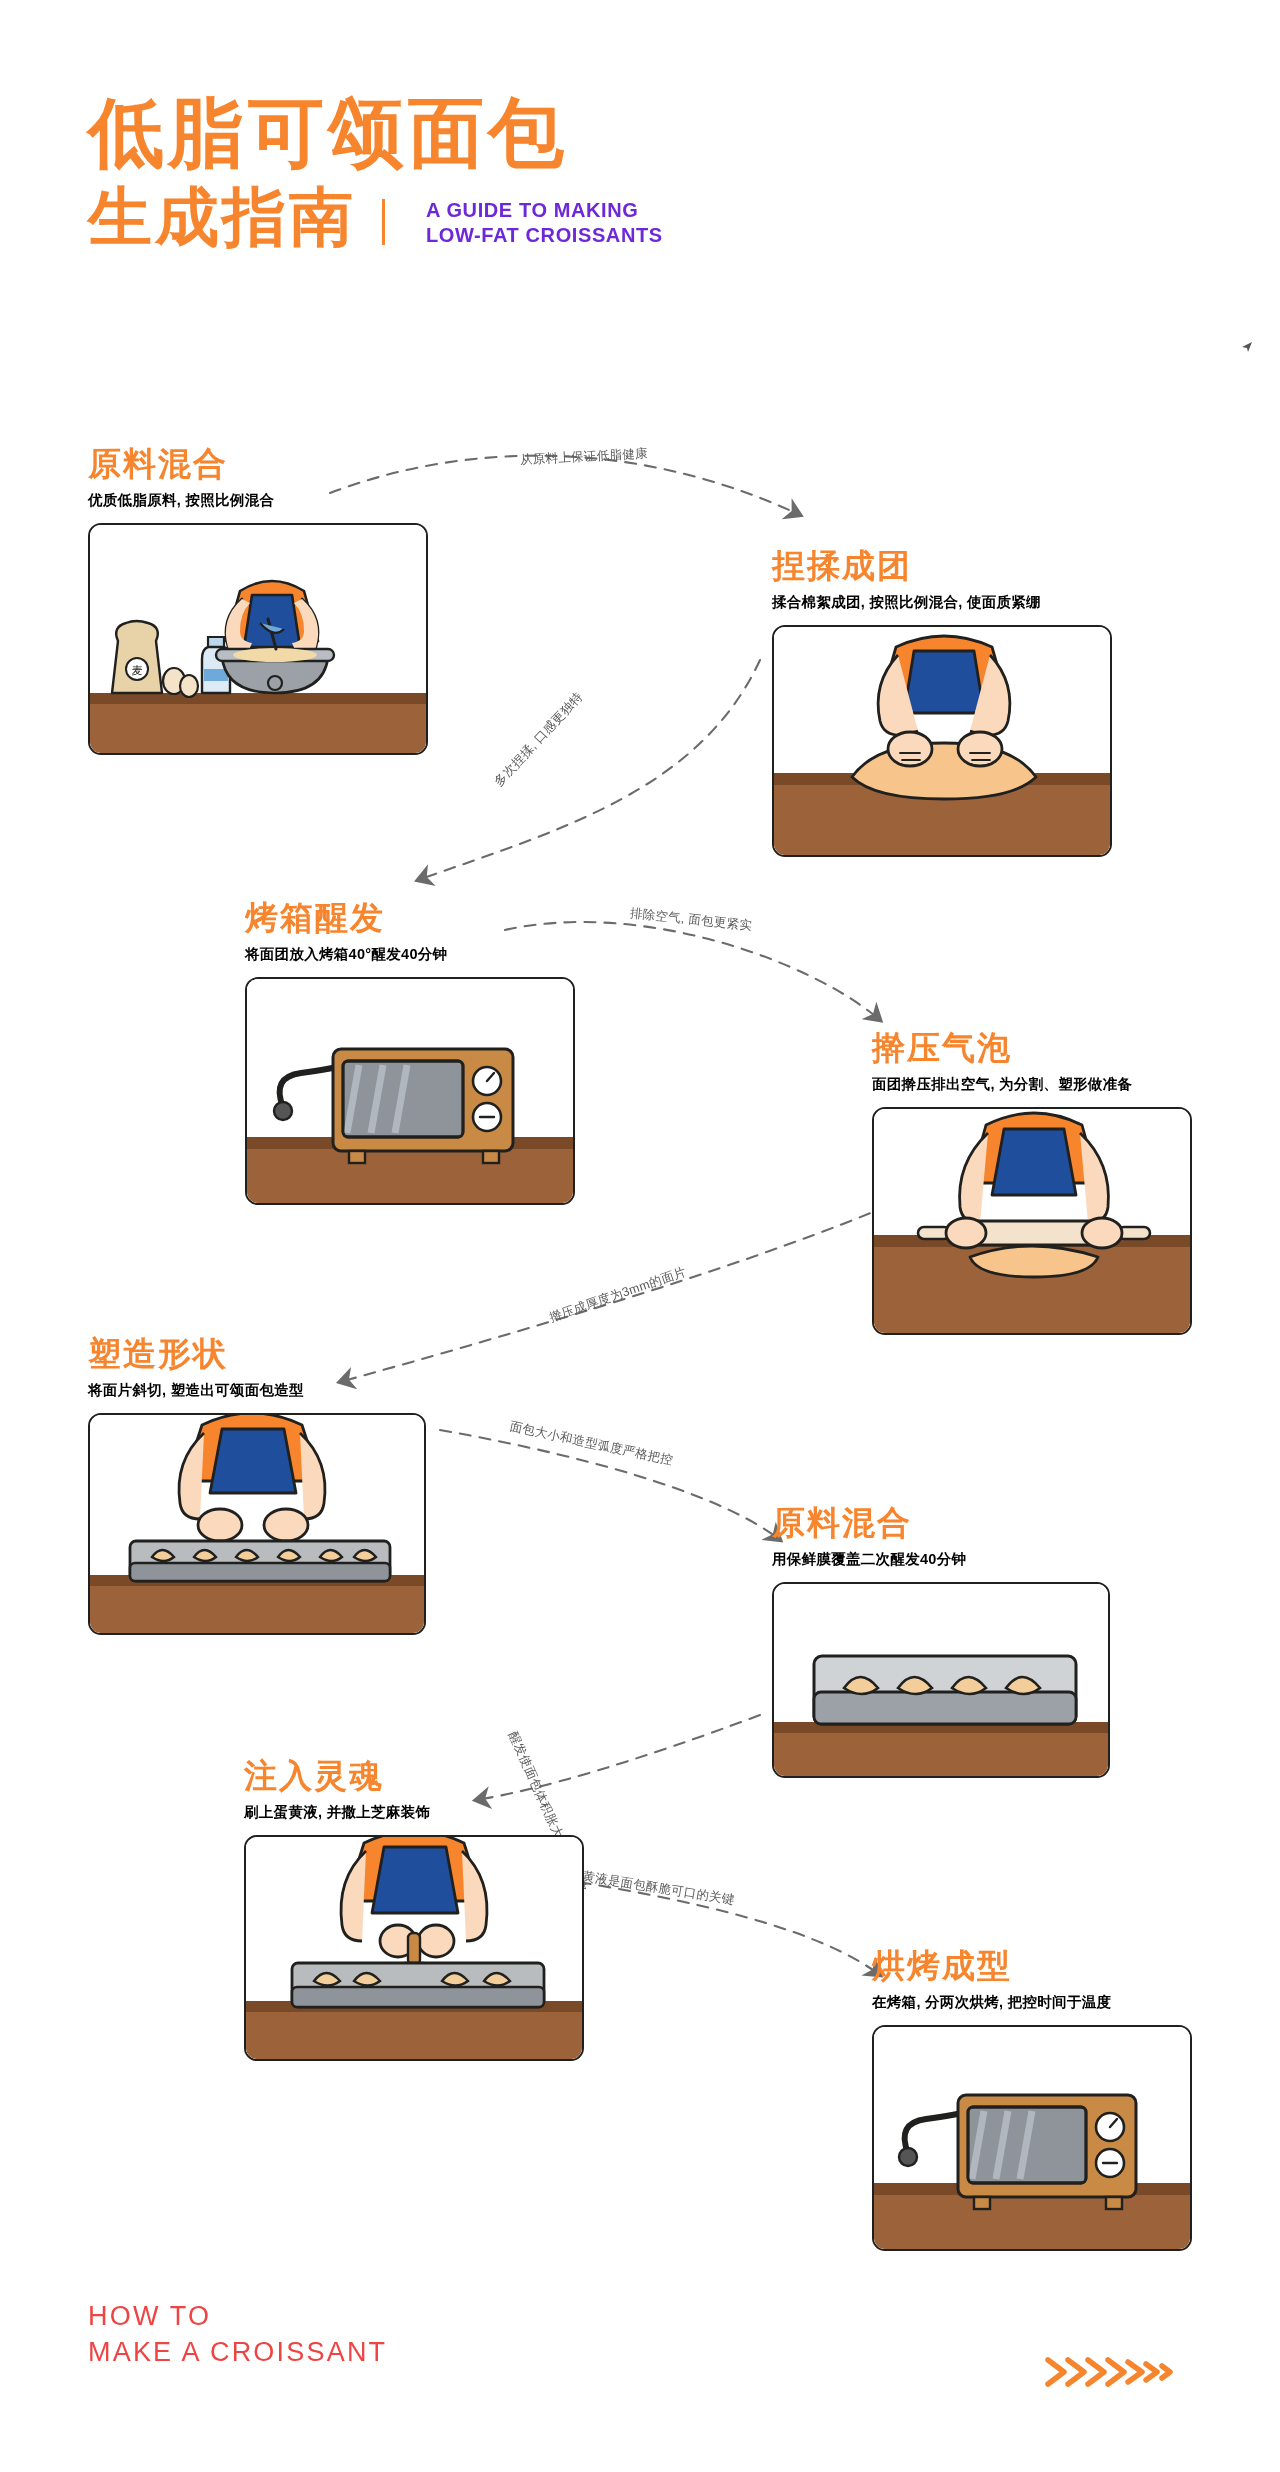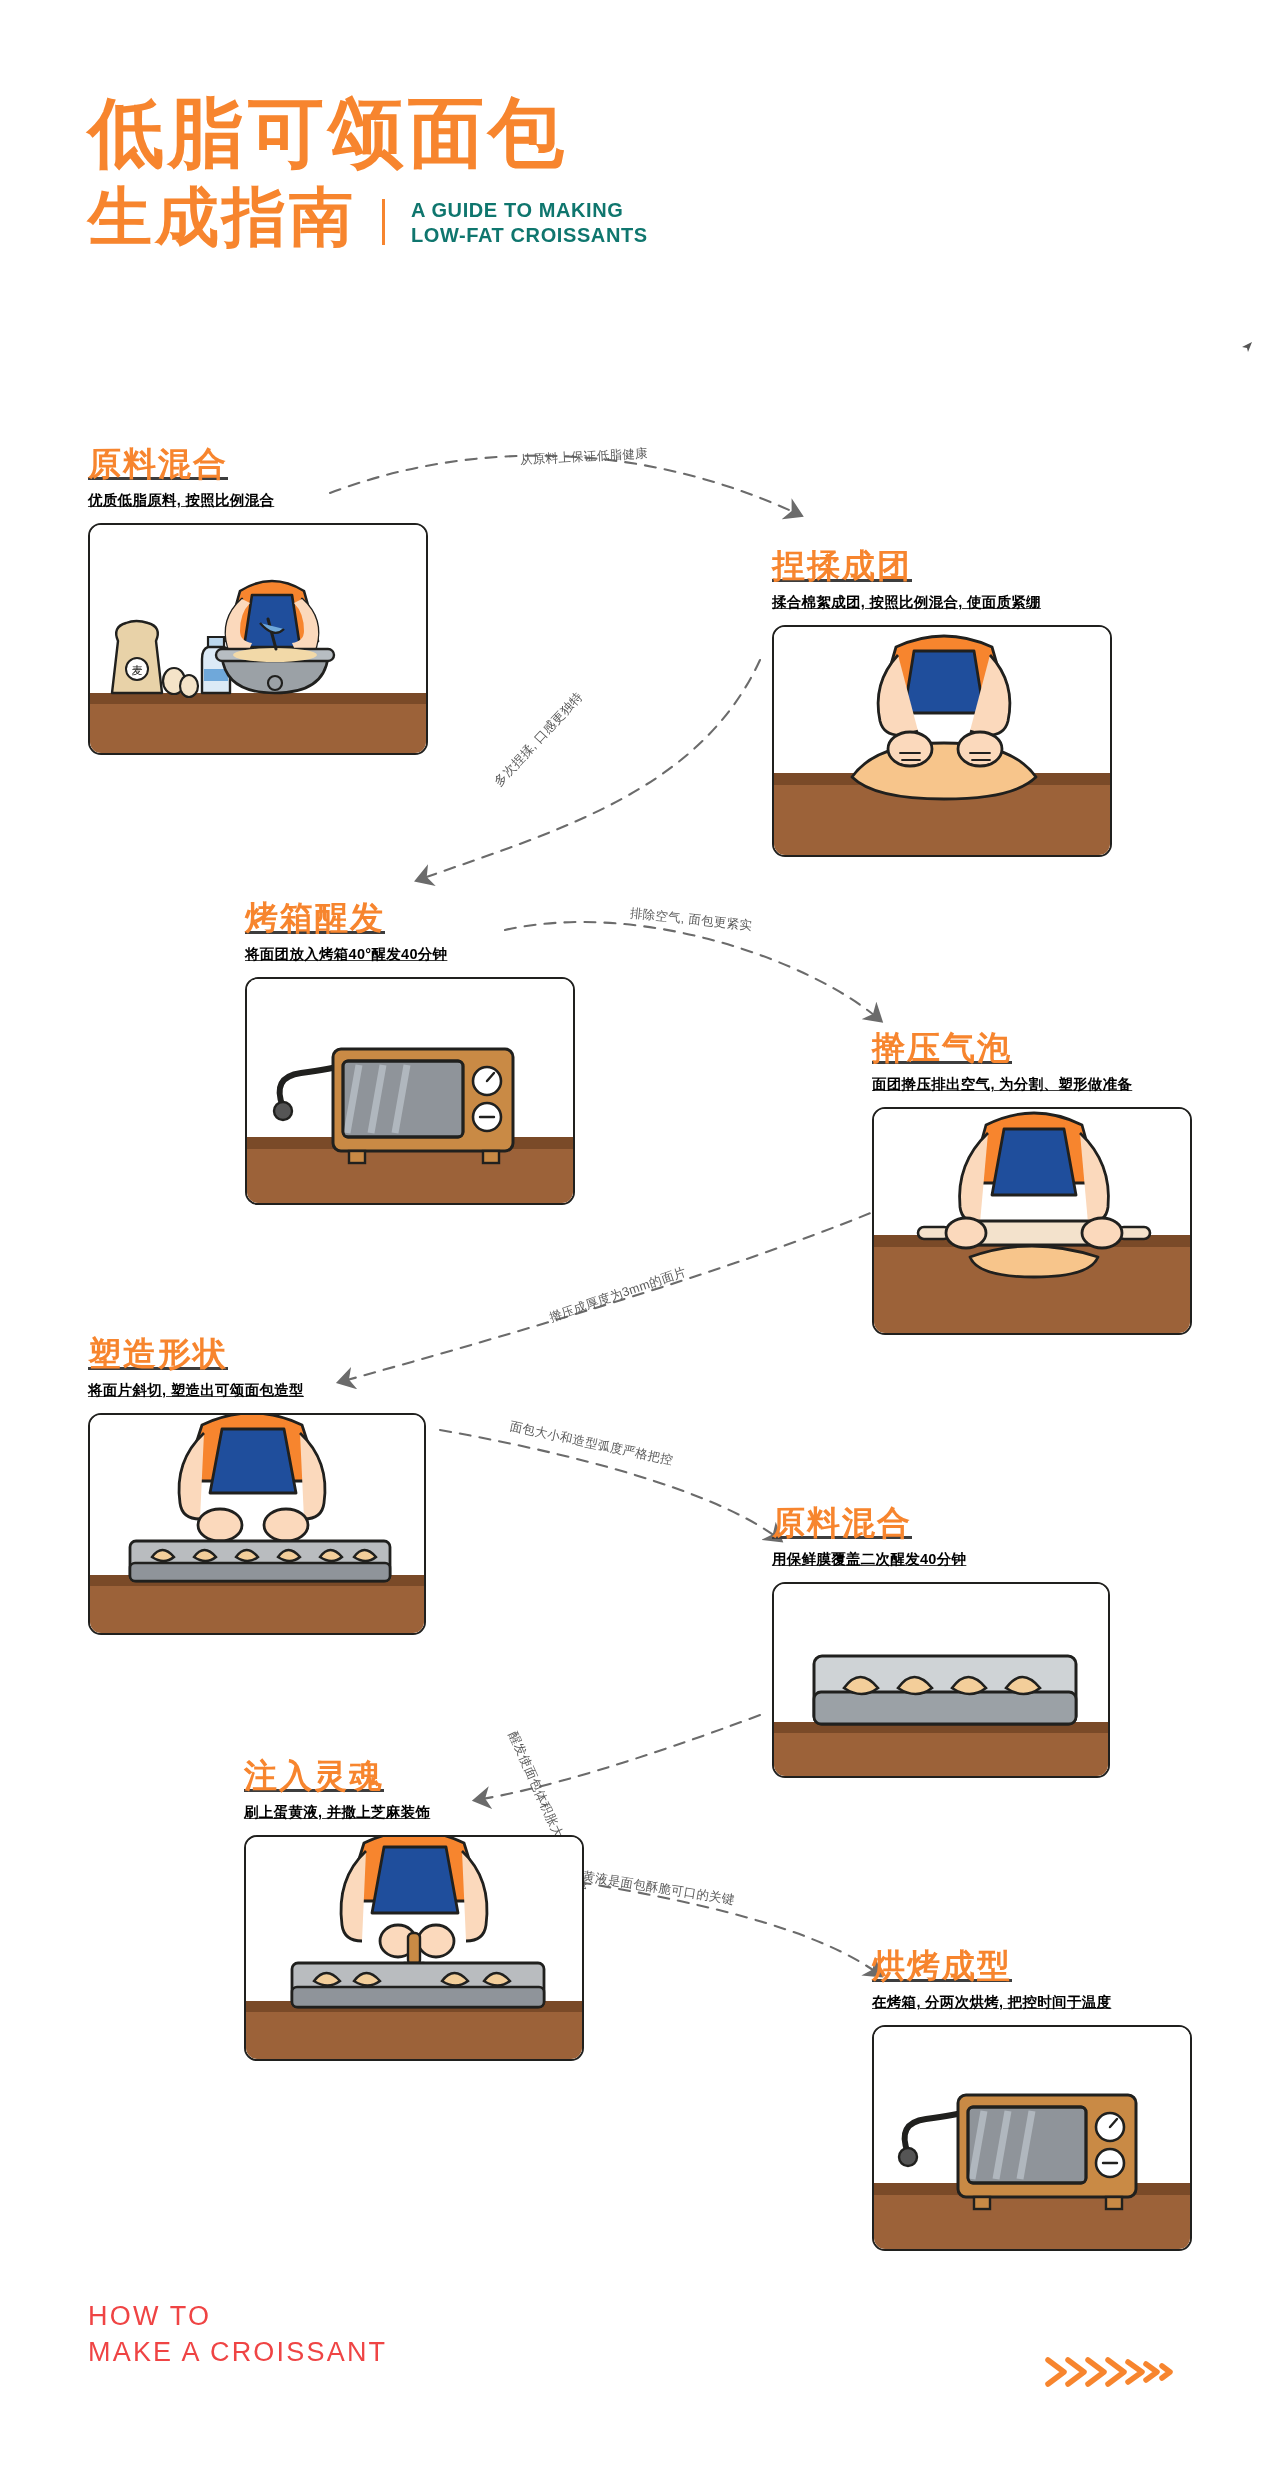--- a/index.html
+++ b/index.html
@@ -20,27 +20,28 @@
   .title-row2 { display:flex; align-items:flex-end; margin-top:14px; }
   .title-sub {
     font-size:64px; font-weight:bold; color:#F7852E;
     letter-spacing:3px; line-height:1.0; white-space:nowrap;
   }
   .title-divider {
     width:3px; height:46px; background:#F7852E;
     margin:0 26px 4px 26px;
   }
   .title-en {
-    color:#0f766e; font-size:20px; font-weight:bold;
+    color:#6d28d9; font-size:20px; font-weight:bold;
     letter-spacing:0.6px; line-height:1.22; padding-bottom:2px;
     white-space:nowrap;
+    margin-left:15px;
   }
 
   
-  .step { position:absolute;text-decoration:underline; }
+  .step { position:absolute; }
   .step-title {
     font-size:33px; font-weight:bold; color:#F7852E;
     letter-spacing:2px; line-height:1.1; white-space:nowrap;
   }
   .step-desc {
     font-size:14.5px; font-weight:bold; color:#000000;
     letter-spacing:.3px; margin-top:9px; white-space:nowrap;
   }
   .card {
     margin-top:13px; border:2.6px solid #20201e; border-radius:13px;

